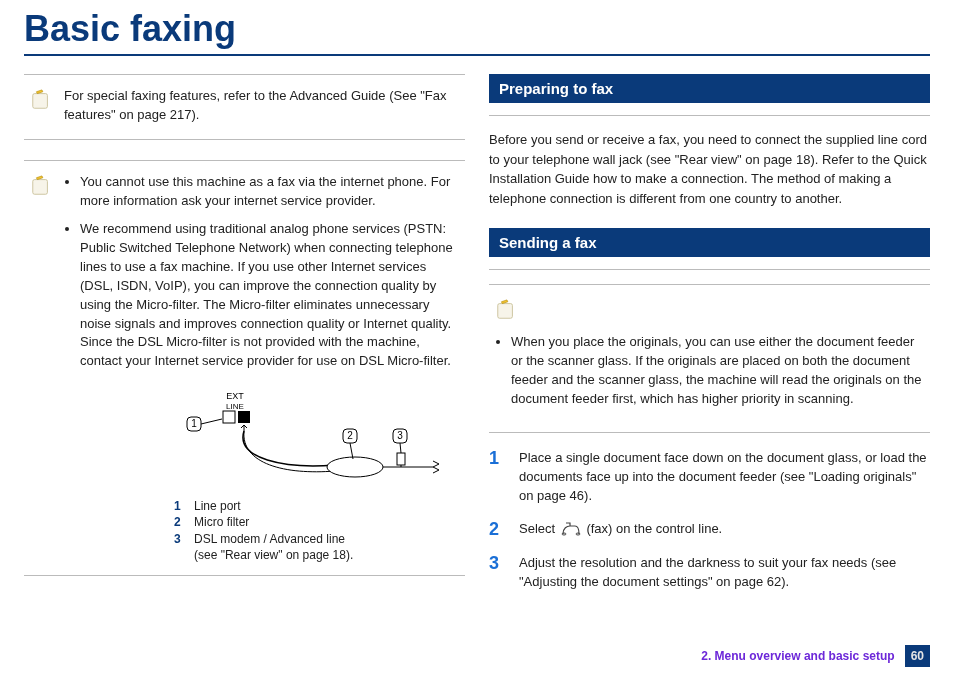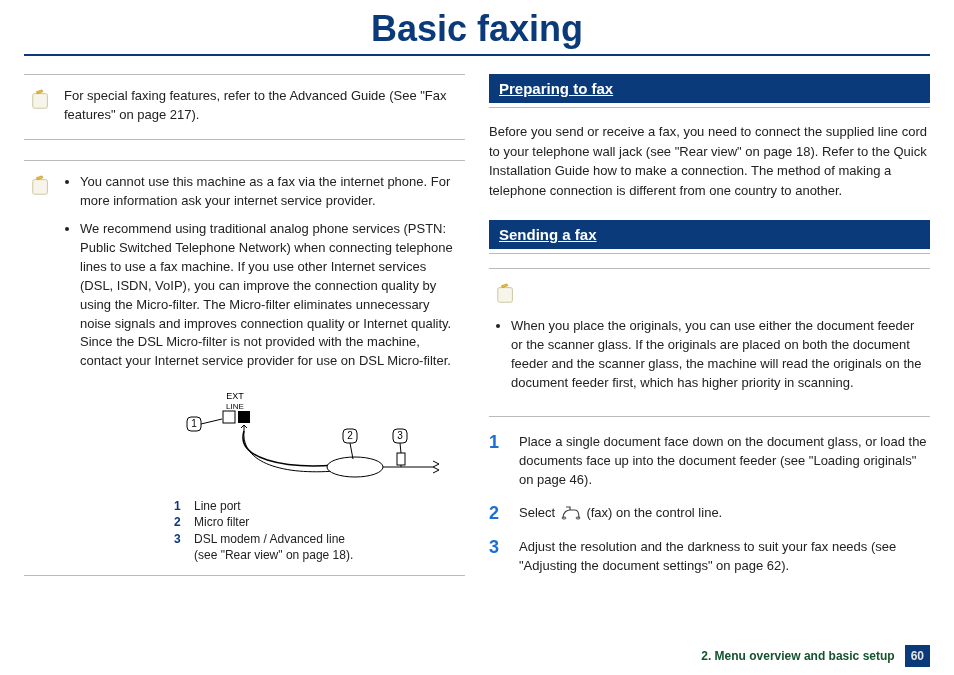--- a/index.html
+++ b/index.html
@@ -11,21 +11,20 @@
     height: 675px;
     background: #fff;
     position: relative;
     padding: 0 24px;
   }
   .page-title {
     font-size: 36px;
     font-weight: 700;
     color: #0a3a7a;
     padding: 8px 0 4px 0;
-    text-align: center;
   }
   .title-rule {
     border: none;
     border-top: 2px solid #0a3a7a;
     margin-bottom: 18px;
   }
   .columns {
     display: flex;
     gap: 24px;
   }
@@ -81,22 +80,21 @@
     font-weight: 700;
     width: 10px;
     flex-shrink: 0;
   }
   .section-bar {
     background: #0a3a7a;
     color: #fff;
     font-weight: 700;
     font-size: 15px;
     padding: 6px 10px;
-    margin-bottom: 4px;
-    text-decoration: underline;
+    margin-bottom: 12px;
   }
   .section-rule {
     border: none;
     border-top: 1px solid #bbb;
     margin-bottom: 14px;
   }
   .para {
     line-height: 1.5;
     margin-bottom: 20px;
   }
@@ -124,21 +122,21 @@
   .footer {
     position: absolute;
     bottom: 8px;
     right: 24px;
     display: flex;
     align-items: center;
     gap: 10px;
     font-size: 12px;
   }
   .footer-text {
-    color: #14532d;
+    color: #6d28d9;
     font-weight: 600;
     margin-left: 27px;
   }
   .page-no {
     background: #0a3a7a;
     color: #e5e5e5;
     font-weight: 700;
     padding: 4px 6px;
     font-size: 12px;
   }

